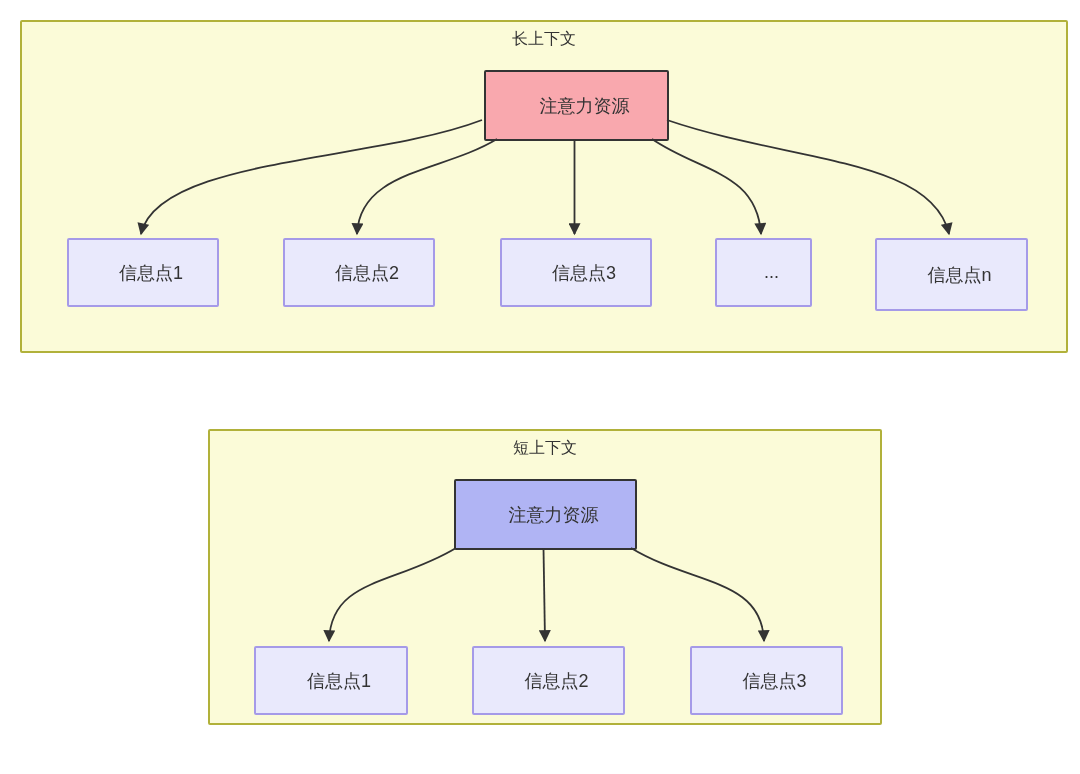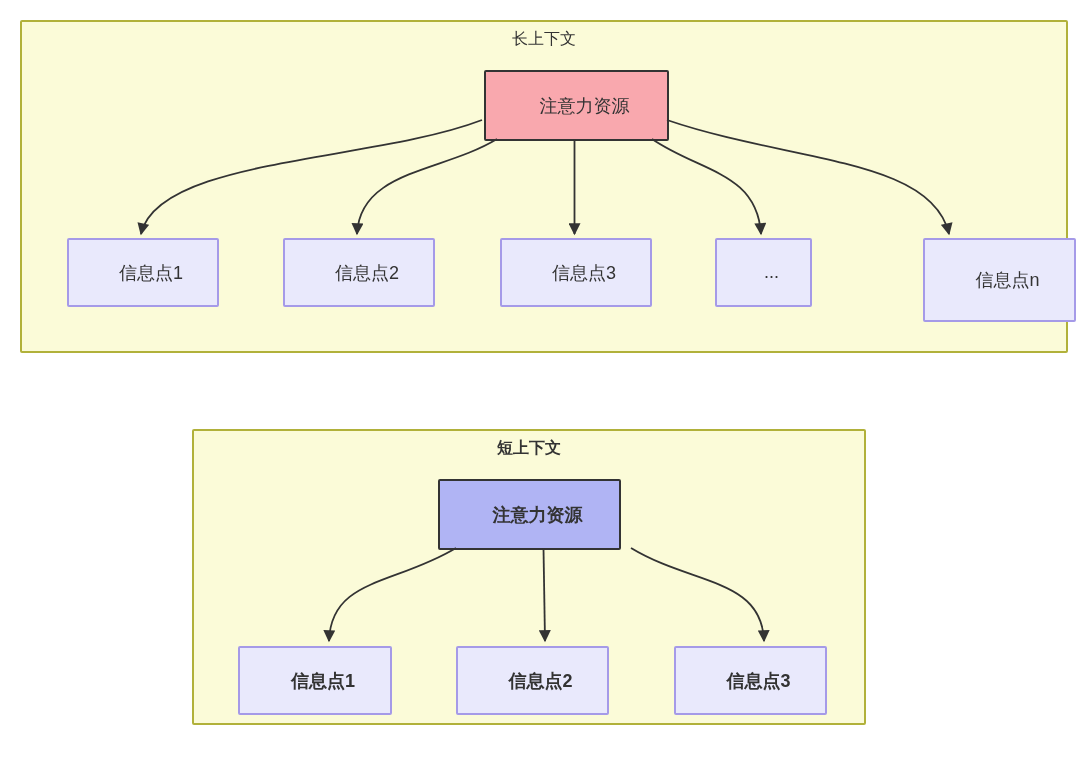--- a/index.html
+++ b/index.html
@@ -15,21 +15,21 @@
     --page-bg:#ffffff;
   }
   *{box-sizing:border-box;margin:0;padding:0;}
   html,body{width:1080px;height:774px;background:var(--page-bg);
     font-family:"Liberation Sans","DejaVu Sans",sans-serif;color:var(--text);}
   .canvas{position:relative;width:1080px;height:774px;overflow:hidden;}
 
   .container{position:absolute;background:var(--container-fill);
     border:2px solid var(--container-border);border-radius:2px;}
   .container--long{left:20px;top:20px;width:1048px;height:333px;}
-  .container--short{left:192px;top:429px;width:674px;height:296px;font-weight:bold;}
+  .container--short{left:208px;top:429px;width:674px;height:296px;}
   .container-title{position:absolute;top:7px;left:0;width:100%;
     text-align:center;font-size:16px;color:var(--text);}
 
   .node{position:absolute;display:flex;align-items:center;justify-content:center;
     font-size:18px;color:var(--text);border-radius:2px;text-align:center;padding-left:16px;}
   .node--source{border:2.5px solid var(--source-border);}
   .node--source-long{background:var(--long-source-fill);}
   .node--source-short{background:var(--short-source-fill);}
   .node--info{background:var(--info-fill);border:2px solid var(--info-border);}
 
@@ -55,21 +55,21 @@
     </div>
     <div class="node node--info" style="left:261px;top:216px;width:152px;height:69px;">
       <span>信息点2</span>
     </div>
     <div class="node node--info" style="left:478px;top:216px;width:152px;height:69px;">
       <span>信息点3</span>
     </div>
     <div class="node node--info" style="left:693px;top:216px;width:97px;height:69px;">
       <span>...</span>
     </div>
-    <div class="node node--info" style="left:853px;top:216px;width:153px;height:84px;margin-left:48px;">
+    <div class="node node--info" style="left:853px;top:216px;width:153px;height:73px;">
       <span>信息点n</span>
     </div>
   </section>
 
   <section class="container container--short">
     <div class="container-title">短上下文</div>
 
     <div class="node node--source node--source-short" style="left:244px;top:48px;width:183px;height:71px;">
       <span>注意力资源</span>
     </div>

